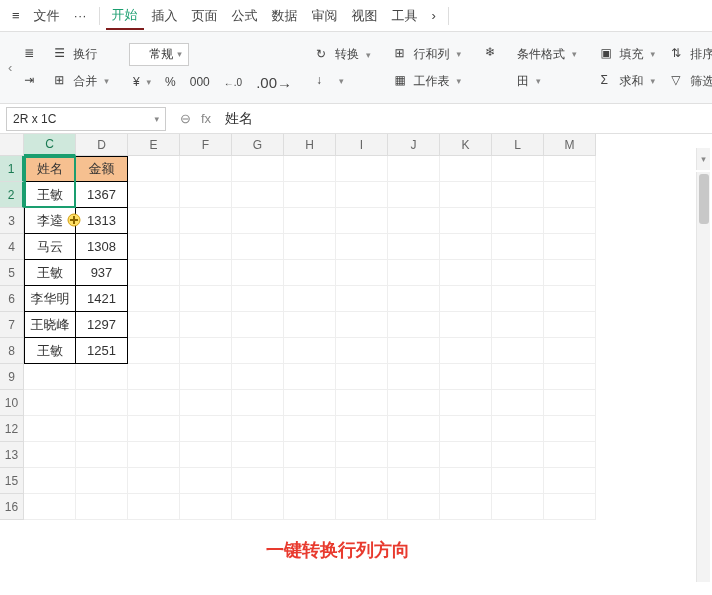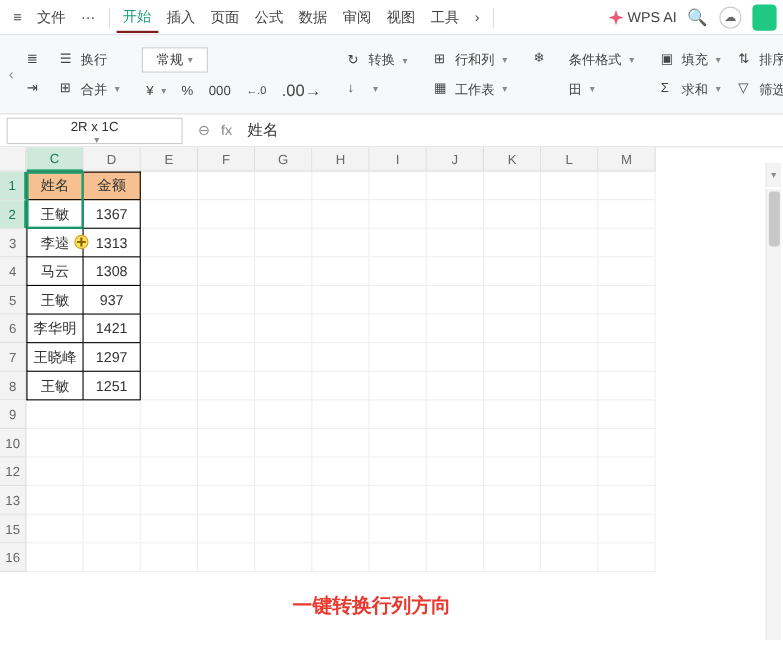--- a/index.html
+++ b/index.html
@@ -17,26 +17,26 @@
 .green-pill { width: 22px; height: 24px; background: #1dc983; border-radius: 4px; }
 
 
 .ribbon { height: 72px; background: #f7f8f9; border-bottom: 1px solid #e0e0e0; display: flex; align-items: center; padding: 4px 8px; gap: 8px; overflow: hidden; }
 .ribbon-group { display: flex; flex-direction: column; gap: 6px; }
 .ribbon-row { display: flex; align-items: center; gap: 6px; }
 .ribbon-btn { display: flex; align-items: center; gap: 3px; padding: 2px 4px; font-size: 12px; color: #444; white-space: nowrap; cursor: pointer; }
 .ribbon-btn svg, .ribbon-btn .ico { width: 16px; height: 16px; }
 .chevron { width: 20px; height: 36px; display:flex; align-items:center; justify-content:center; color:#888; cursor:pointer; }
 .ribbon-sep { width: 1px; height: 50px; background: #e0e0e0; }
-.dropdown-box { border: 1px solid #ccc; padding: 2px 6px; background: #fff; font-size: 12px; min-width: 60px; display:flex; align-items:center; justify-content:center; cursor:pointer; }
+.dropdown-box { border: 1px solid #ccc; padding: 2px 6px; background: #fff; font-size: 12px; min-width: 60px; display:flex; align-items:center; justify-content:flex-end; cursor:pointer; }
 .dd-caret { font-size: 9px; color: #888; margin-left: 4px; }
 
 
 .formula-bar { height: 30px; display: flex; align-items: center; border-bottom: 1px solid #e0e0e0; }
-.namebox { width: 160px; height: 24px; margin: 0 6px; border: 1px solid #ccc; display: flex; align-items: center; padding: 0 6px; font-size: 12px; justify-content: space-between; background:#fff;flex-direction:column; }
+.namebox { width: 160px; height: 24px; margin: 0 6px; border: 1px solid #ccc; display: flex; align-items: center; padding: 0 6px; font-size: 12px; justify-content: space-between; background:#fff; }
 .fx-btns { display: flex; align-items: center; gap: 10px; padding: 0 8px; color: #888; }
 .formula-input { flex: 1; padding: 0 6px; font-size: 14px; }
 .col-headers { display: flex; margin-left: 24px; }
 .col-h { width: 52px; height: 22px; background: #f3f3f3; border-right: 1px solid #ddd; border-bottom: 1px solid #ddd; display:flex; align-items:center; justify-content:center; font-size:12px; color:#666; }
 .corner { width: 24px; height: 22px; background:#f3f3f3; border-right:1px solid #ddd; border-bottom:1px solid #ddd; position:absolute; left:0; top:0; }
 .rows { }
 .row { display: flex; }
 .row-h { width: 24px; height: 26px; background:#f3f3f3; border-right:1px solid #ddd; border-bottom:1px solid #ddd; display:flex; align-items:center; justify-content:center; font-size:12px; color:#666; }
 .cell { width: 52px; height: 26px; border-right:1px solid #eee; border-bottom:1px solid #eee; display:flex; align-items:center; justify-content:center; font-size:13px; }
 .cell.databorder { border-right:1px solid #000; border-bottom:1px solid #000; }
@@ -70,31 +70,20 @@
   <div class="menu-btn active">开始</div>
   <div class="menu-btn">插入</div>
   <div class="menu-btn">页面</div>
   <div class="menu-btn">公式</div>
   <div class="menu-btn">数据</div>
   <div class="menu-btn">审阅</div>
   <div class="menu-btn">视图</div>
   <div class="menu-btn">工具</div>
   <div class="menu-btn">›</div>
   <div class="menubar-sep"></div>
-  <div class="menubar-right">
-    <div class="wps-ai">
-      <svg class="ai-icon" viewBox="0 0 16 16">
-          <path fill="#e85d75" d="M8 0l2 6 6 2-6 2-2 6-2-6-6-2 6-2z"></path>
-        </svg>
-      <span>WPS AI</span>
-    </div>
-    <div style="font-size:15px;color:#666;cursor:pointer">🔍</div>
-    <div class="icon-circle">☁</div>
-    <div class="green-pill"></div>
-  </div>
 </div>
 
 <div class="ribbon">
   <div class="chevron">‹</div>
   <div class="ribbon-group">
     <div class="ribbon-row">
       <div class="ribbon-btn">
           <span class="ico">≣</span>
         </div>
       <div class="ribbon-btn">

